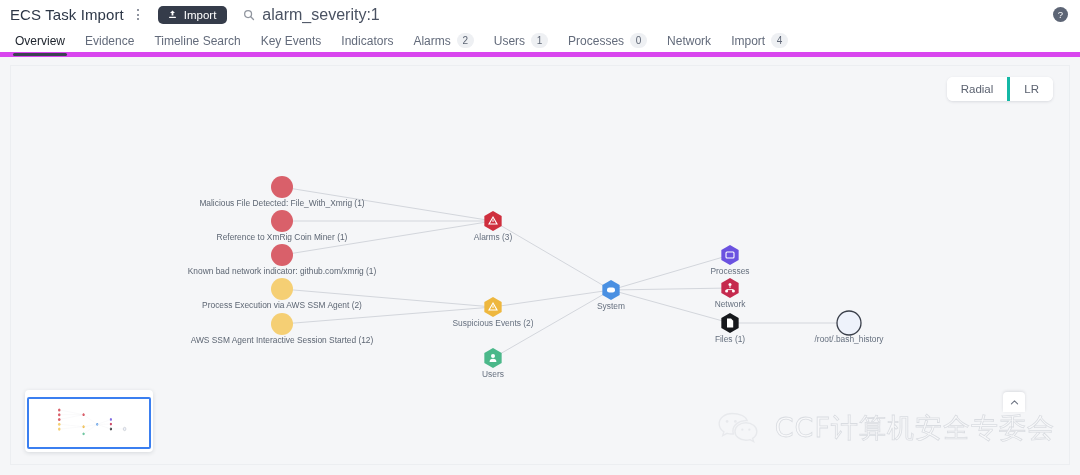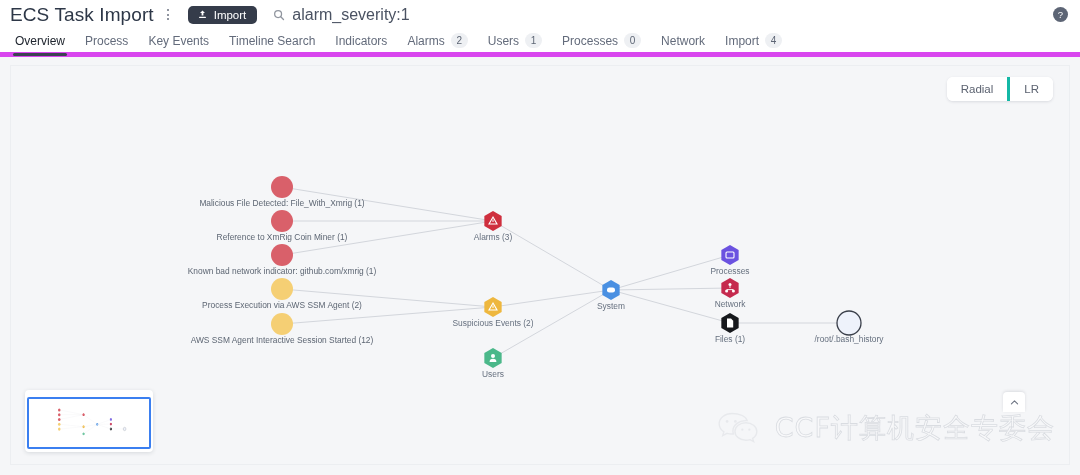--- a/index.html
+++ b/index.html
@@ -13,21 +13,21 @@
   
   .topbar {
     height: 29px;
     display: flex;
     align-items: center;
     padding: 0 10px 0 10px;
     background: #ffffff;
     position: relative;
   }
   .app-title {
-    font-size: 19px;
+    font-size: 15px;
     color: #2d3747;
     font-weight: 400;
     letter-spacing: .1px;
   }
   .kebab-icon {
     width: 16px; height: 18px;
     margin-left: 6px;
     display: flex; flex-direction: column;
     align-items: center; justify-content: center;
     gap: 2.5px;
@@ -257,27 +257,27 @@
   </div>
 
   <div class="help-btn">?</div>
 </div>
 
 <div class="tabbar" id="tabbar">
     <div class="tab active">
       <span>Overview</span>
     </div>
     <div class="tab">
-      <span>Process</span>
+      <span>Evidence</span>
+    </div>
+    <div class="tab">
+      <span>Timeline Search</span>
     </div>
     <div class="tab">
       <span>Key Events</span>
-    </div>
-    <div class="tab">
-      <span>Timeline Search</span>
     </div>
     <div class="tab">
       <span>Indicators</span>
     </div>
     <div class="tab">
       <span>Alarms</span>
       <span class="tab-badge">2</span>
     </div>
     <div class="tab">
       <span>Users</span>

